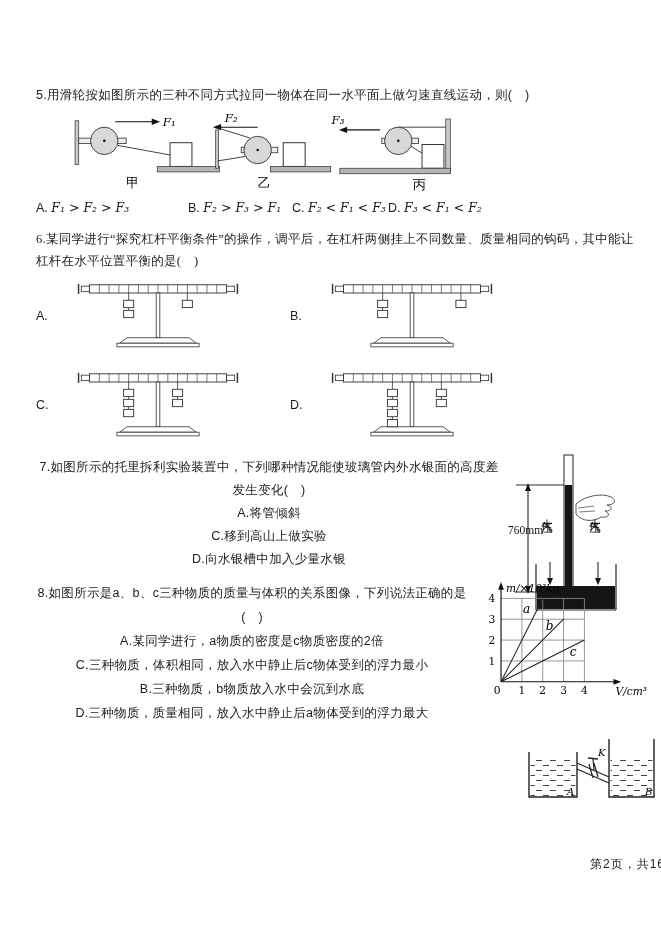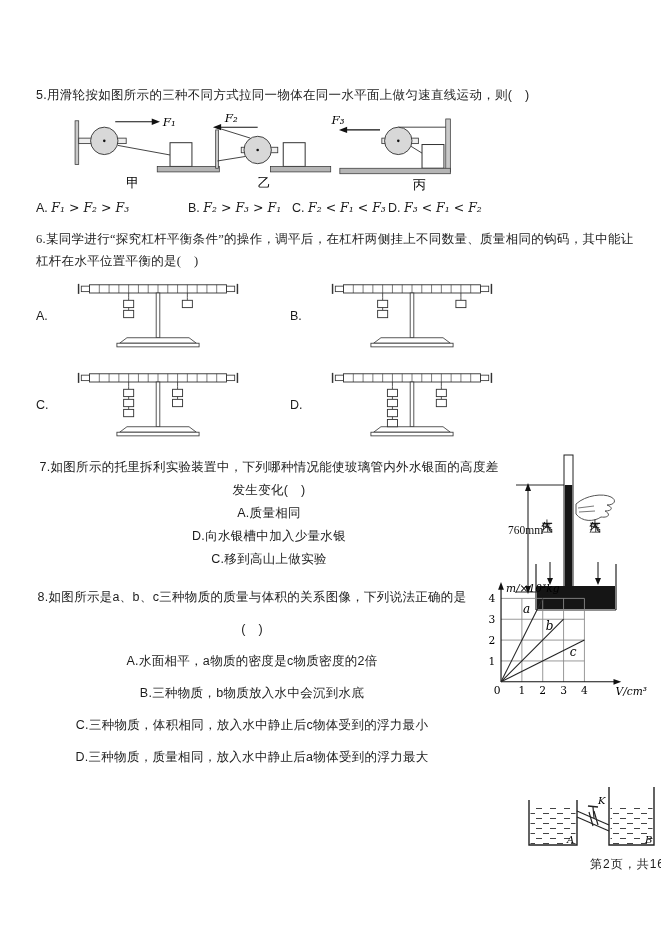--- a/index.html
+++ b/index.html
@@ -31,21 +31,21 @@
   .lever-row{display:flex;margin-left:36px;}
   .lever-cell{display:flex;align-items:center;width:254px;}
   .lever-cell .dkey{width:22px;line-height:16px;}
   .lever-row+ .lever-row{margin-top:2px;}
 
   
   .qblock{position:relative;margin-left:36px;}
   .q7{margin-top:8px;width:625px;}
   .q7 .qtext{width:466px;line-height:23px;letter-spacing:.3px;}
   .q8{margin-top:10px;width:625px;}
-  .q8 .qtext{width:432px;line-height:32px;letter-spacing:.3px;}
+  .q8 .qtext{width:432px;line-height:24px;letter-spacing:.3px;}
   .q9{margin-top:8px;width:625px;}
   .q9 .qtext{width:478px;line-height:23px;letter-spacing:.3px;}
   .qtext p{margin:0;text-align:center;}
 
   .fig-torricelli{position:absolute;left:470px;top:-4px;width:155px;height:160px;font-family:Liberation Serif, serif;}
   .fig-torricelli .ovl{position:absolute;font-size:11.5px;color:#111;}
   .ovl-760{left:2px;top:72px;}
   .ovl-vert{writing-mode:vertical-rl;text-orientation:upright;font-size:12px;letter-spacing:2px;}
   .ovl-press-l{left:33px;top:58px;}
   .ovl-press-r{left:81px;top:58px;}
@@ -270,23 +270,23 @@
               <line x1="137.14285714285714" y1="39" x2="137.14285714285714" y2="42" stroke="#333" stroke-width="0.9"></line>
               <rect x="131.64285714285714" y="42" width="11" height="8" fill="#fff" stroke="#333" stroke-width="1"></rect>
             </svg></span>
       </div>
     </div>
   </section>
 
   <section class="qblock q7">
     <div class="qtext">
       <p>7.如图所示的托里拆利实验装置中，下列哪种情况能使玻璃管内外水银面的高度差发生变化(　)</p>
-      <p><span class="optkey">A.</span><span>质量相同</span></p>
+      <p><span class="optkey">A.</span><span>将管倾斜</span></p>
+      <p><span class="optkey">C.</span><span>移到高山上做实验</span></p>
       <p><span class="optkey">D.</span><span>向水银槽中加入少量水银</span></p>
-      <p><span class="optkey">C.</span><span>移到高山上做实验</span></p>
     </div>
 
     <div class="fig-torricelli">
       <svg viewBox="0 0 155 160" width="155" height="160">
 
         <line x1="10" y1="33" x2="58" y2="33" stroke="#111" stroke-width="0.9"></line>
         <line x1="10" y1="140" x2="46" y2="140" stroke="#111" stroke-width="0.9"></line>
         <line x1="22" y1="36" x2="22" y2="137" stroke="#111" stroke-width="1"></line>
         <polygon points="22,31 19,39 25,39" fill="#111"></polygon>
         <polygon points="22,142 19,134 25,134" fill="#111"></polygon>
@@ -310,23 +310,23 @@
       </svg>
       <div class="ovl ovl-760">760mm</div>
       <div class="ovl ovl-vert ovl-press-l">大气压</div>
       <div class="ovl ovl-vert ovl-press-r">大气压</div>
     </div>
   </section>
 
   <section class="qblock q8">
     <div class="qtext">
       <p>8.如图所示是a、b、c三种物质的质量与体积的关系图像，下列说法正确的是(　)</p>
-      <p><span class="optkey">A.</span><span>水面相平，a物质的密度是c物质密度的2倍</span></p>
+      <p><span class="optkey">A.</span><span>某同学进行，a物质的密度是c物质密度的2倍</span></p>
+      <p><span class="optkey">C.</span><span>三种物质，体积相同，放入水中静止后c物体受到的浮力最小</span></p>
       <p><span class="optkey">B.</span><span>三种物质，b物质放入水中会沉到水底</span></p>
-      <p><span class="optkey">C.</span><span>三种物质，体积相同，放入水中静止后c物体受到的浮力最小</span></p>
       <p><span class="optkey">D.</span><span>三种物质，质量相同，放入水中静止后a物体受到的浮力最大</span></p>
     </div>
     <div class="fig-graph"><svg viewBox="0 0 198 132" width="192" height="128">
           <line x1="53.5" y1="106" x2="53.5" y2="20" stroke="#8a8a8a" stroke-width="0.9"></line>
           <line x1="32" y1="84.5" x2="118" y2="84.5" stroke="#8a8a8a" stroke-width="0.9"></line>
           <line x1="75" y1="106" x2="75" y2="20" stroke="#8a8a8a" stroke-width="0.9"></line>
           <line x1="32" y1="63" x2="118" y2="63" stroke="#8a8a8a" stroke-width="0.9"></line>
           <line x1="96.5" y1="106" x2="96.5" y2="20" stroke="#8a8a8a" stroke-width="0.9"></line>
           <line x1="32" y1="41.5" x2="118" y2="41.5" stroke="#8a8a8a" stroke-width="0.9"></line>
           <line x1="118" y1="106" x2="118" y2="20" stroke="#8a8a8a" stroke-width="0.9"></line>

